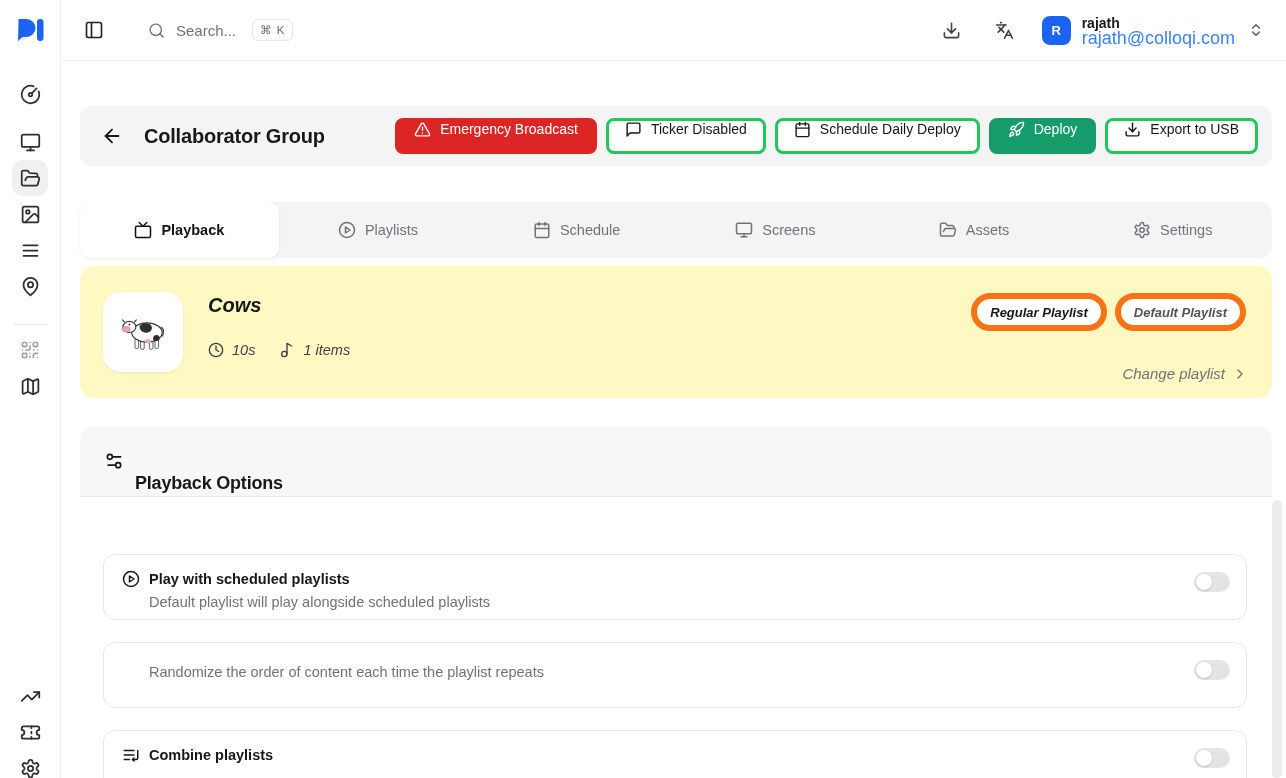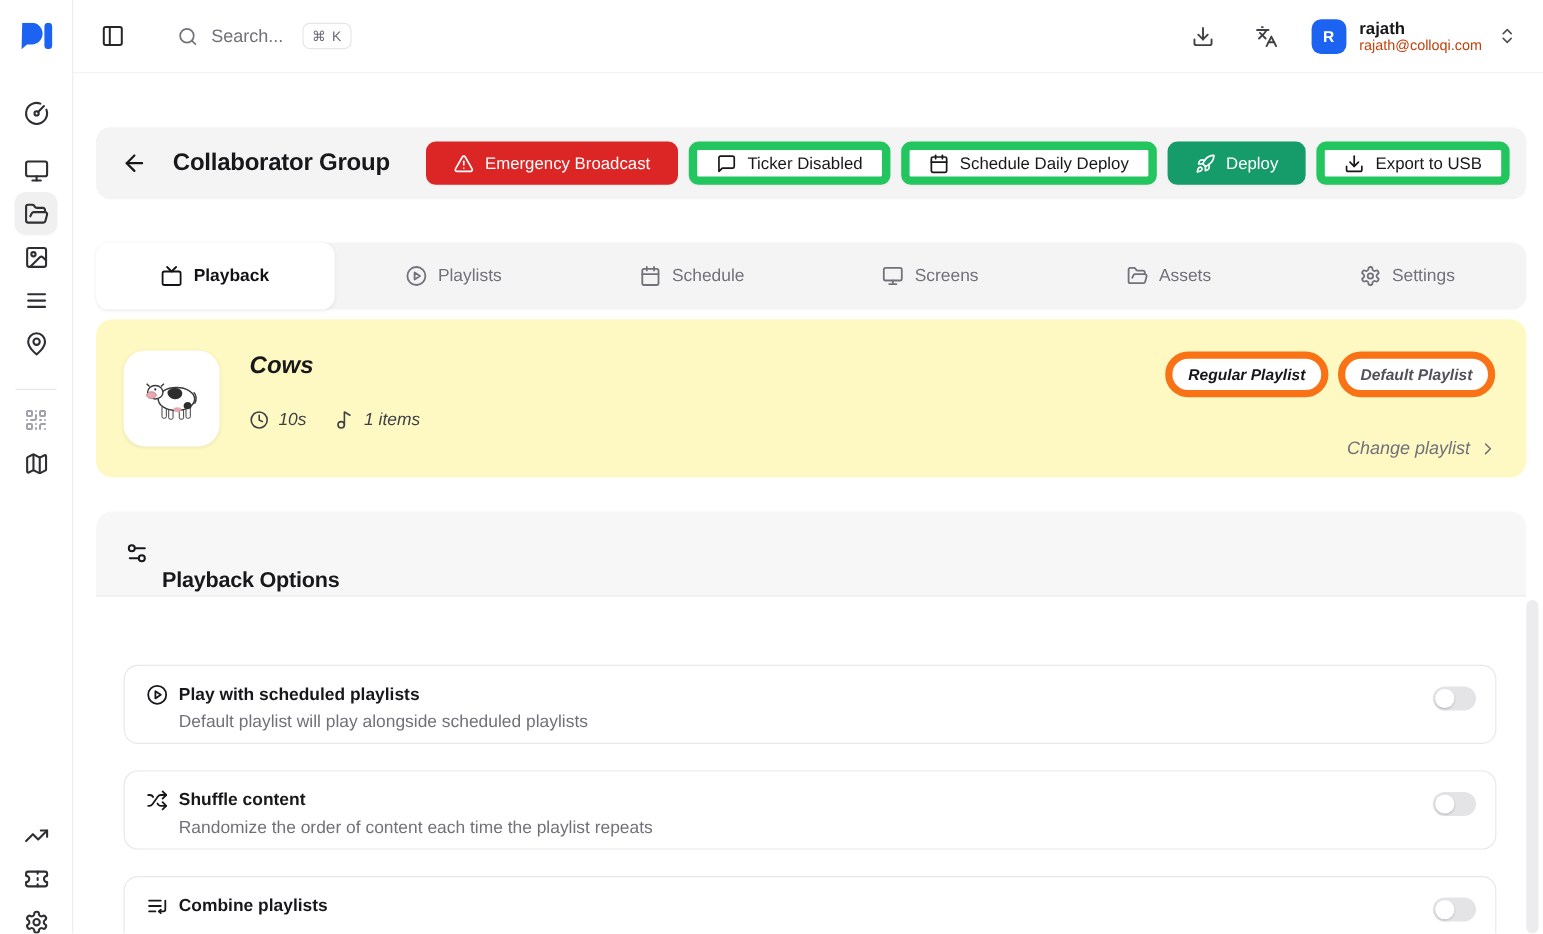--- a/index.html
+++ b/index.html
@@ -26,29 +26,29 @@
   .topbar{position:absolute;left:60px;top:0;width:1226px;height:60px;background:#fff;border-bottom:1px solid #f3f3f4;display:flex;align-items:center;}
   .sb-toggle{margin-left:18px;width:32px;height:32px;display:flex;align-items:center;justify-content:center;color:#26262a;border-radius:8px;cursor:pointer;}
   .search{margin-left:38px;display:flex;align-items:center;color:#71717a;cursor:text;}
   .search-label{margin-left:11px;font-size:15px;}
   .kbd{margin-left:16px;border:1px solid #e6e6e9;background:#fff;border-radius:6px;padding:3px 7px;font-size:11.5px;color:#6b6b74;letter-spacing:1px;}
   .top-right{margin-left:auto;display:flex;align-items:center;gap:21px;padding-right:22px;}
   .icon-btn{width:32px;height:32px;display:flex;align-items:center;justify-content:center;color:#3f3f46;border-radius:8px;cursor:pointer;}
   .account{display:flex;align-items:center;gap:11px;cursor:pointer;}
   .avatar{width:29px;height:29px;border-radius:8px;background:#1d63f2;color:#fff;font-size:13px;font-weight:600;display:flex;align-items:center;justify-content:center;}
   .uname{font-size:14px;font-weight:700;line-height:16px;}
-  .uemail{font-size:12px;color:#c2410c;line-height:14px;}
+  .uemail{font-size:18px;color:#3b82f6;line-height:14px;}
   .chevud{color:#52525b;margin-left:2px;}
 
   
   .page-header{position:absolute;left:80px;top:106px;width:1192px;height:60px;background:#f4f4f5;border-radius:12px;display:flex;align-items:center;padding:0 14px;box-sizing:border-box;}
   .back-btn{width:36px;height:36px;display:flex;align-items:center;justify-content:center;border-radius:8px;color:#18181b;cursor:pointer;}
   .page-title{margin-left:14px;font-size:20px;font-weight:700;letter-spacing:-0.2px;}
   .hdr-actions{margin-left:auto;display:flex;gap:9px;}
-  .btn{height:36px;padding:0 16px;border-radius:8px;display:inline-flex;align-items:center;gap:9px;font-size:14px;font-weight:500;background:#fff;border:7px solid #22c55e;color:#18181b;box-shadow:0 1px 2px rgba(0,0,0,.04);cursor:pointer;white-space:nowrap;}
+  .btn{height:36px;padding:0 16px;border-radius:8px;display:inline-flex;align-items:flex-start;gap:9px;font-size:14px;font-weight:500;background:#fff;border:3px solid #22c55e;color:#18181b;box-shadow:0 1px 2px rgba(0,0,0,.04);cursor:pointer;white-space:nowrap;}
   .btn.danger{background:#dc2626;border-color:#dc2626;color:#fff;}
   .btn.success{background:#169b6a;border-color:#169b6a;color:#fff;}
 
   
   .tabs{position:absolute;left:80px;top:202px;width:1192px;height:56px;background:#f4f4f5;border-radius:12px;display:flex;}
   .tab{flex:1;display:flex;align-items:center;justify-content:center;gap:9px;color:#71717a;font-size:14.5px;border-radius:11px;cursor:pointer;}
   .tab.active{background:#fff;color:#131316;font-weight:600;box-shadow:0 1px 3px rgba(0,0,0,.08);}
 
   
   .pl-card{position:absolute;left:80px;top:266px;width:1192px;height:132px;background:#fef9c3;border-radius:14px;font-style:italic;}
@@ -391,30 +391,20 @@
         </div>
         <div class="opt-desc">Default playlist will play alongside scheduled playlists</div>
       </div>
       <div class="toggle">
           <div class="knob"></div>
         </div>
     </div>
 
     <div class="opt-row">
       <div>
-        <div class="opt-title-line">
-          <svg width="18" height="18" viewBox="0 0 24 24" fill="none" stroke="currentColor" stroke-width="2" stroke-linecap="round" stroke-linejoin="round">
-              <path d="M2 18h1.4c1.3 0 2.5-.6 3.3-1.7l6.1-8.6c.8-1.1 2-1.7 3.3-1.7H22"></path>
-              <path d="m18 2 4 4-4 4"></path>
-              <path d="M2 6h1.9c1.5 0 2.9.9 3.6 2.2"></path>
-              <path d="M22 18h-5.9c-1.3 0-2.6-.7-3.3-1.8l-.5-.8"></path>
-              <path d="m18 14 4 4-4 4"></path>
-            </svg>
-          <span>Shuffle content</span>
-        </div>
         <div class="opt-desc">Randomize the order of content each time the playlist repeats</div>
       </div>
       <div class="toggle">
           <div class="knob"></div>
         </div>
     </div>
 
     <div class="opt-row">
       <div>
         <div class="opt-title-line">

